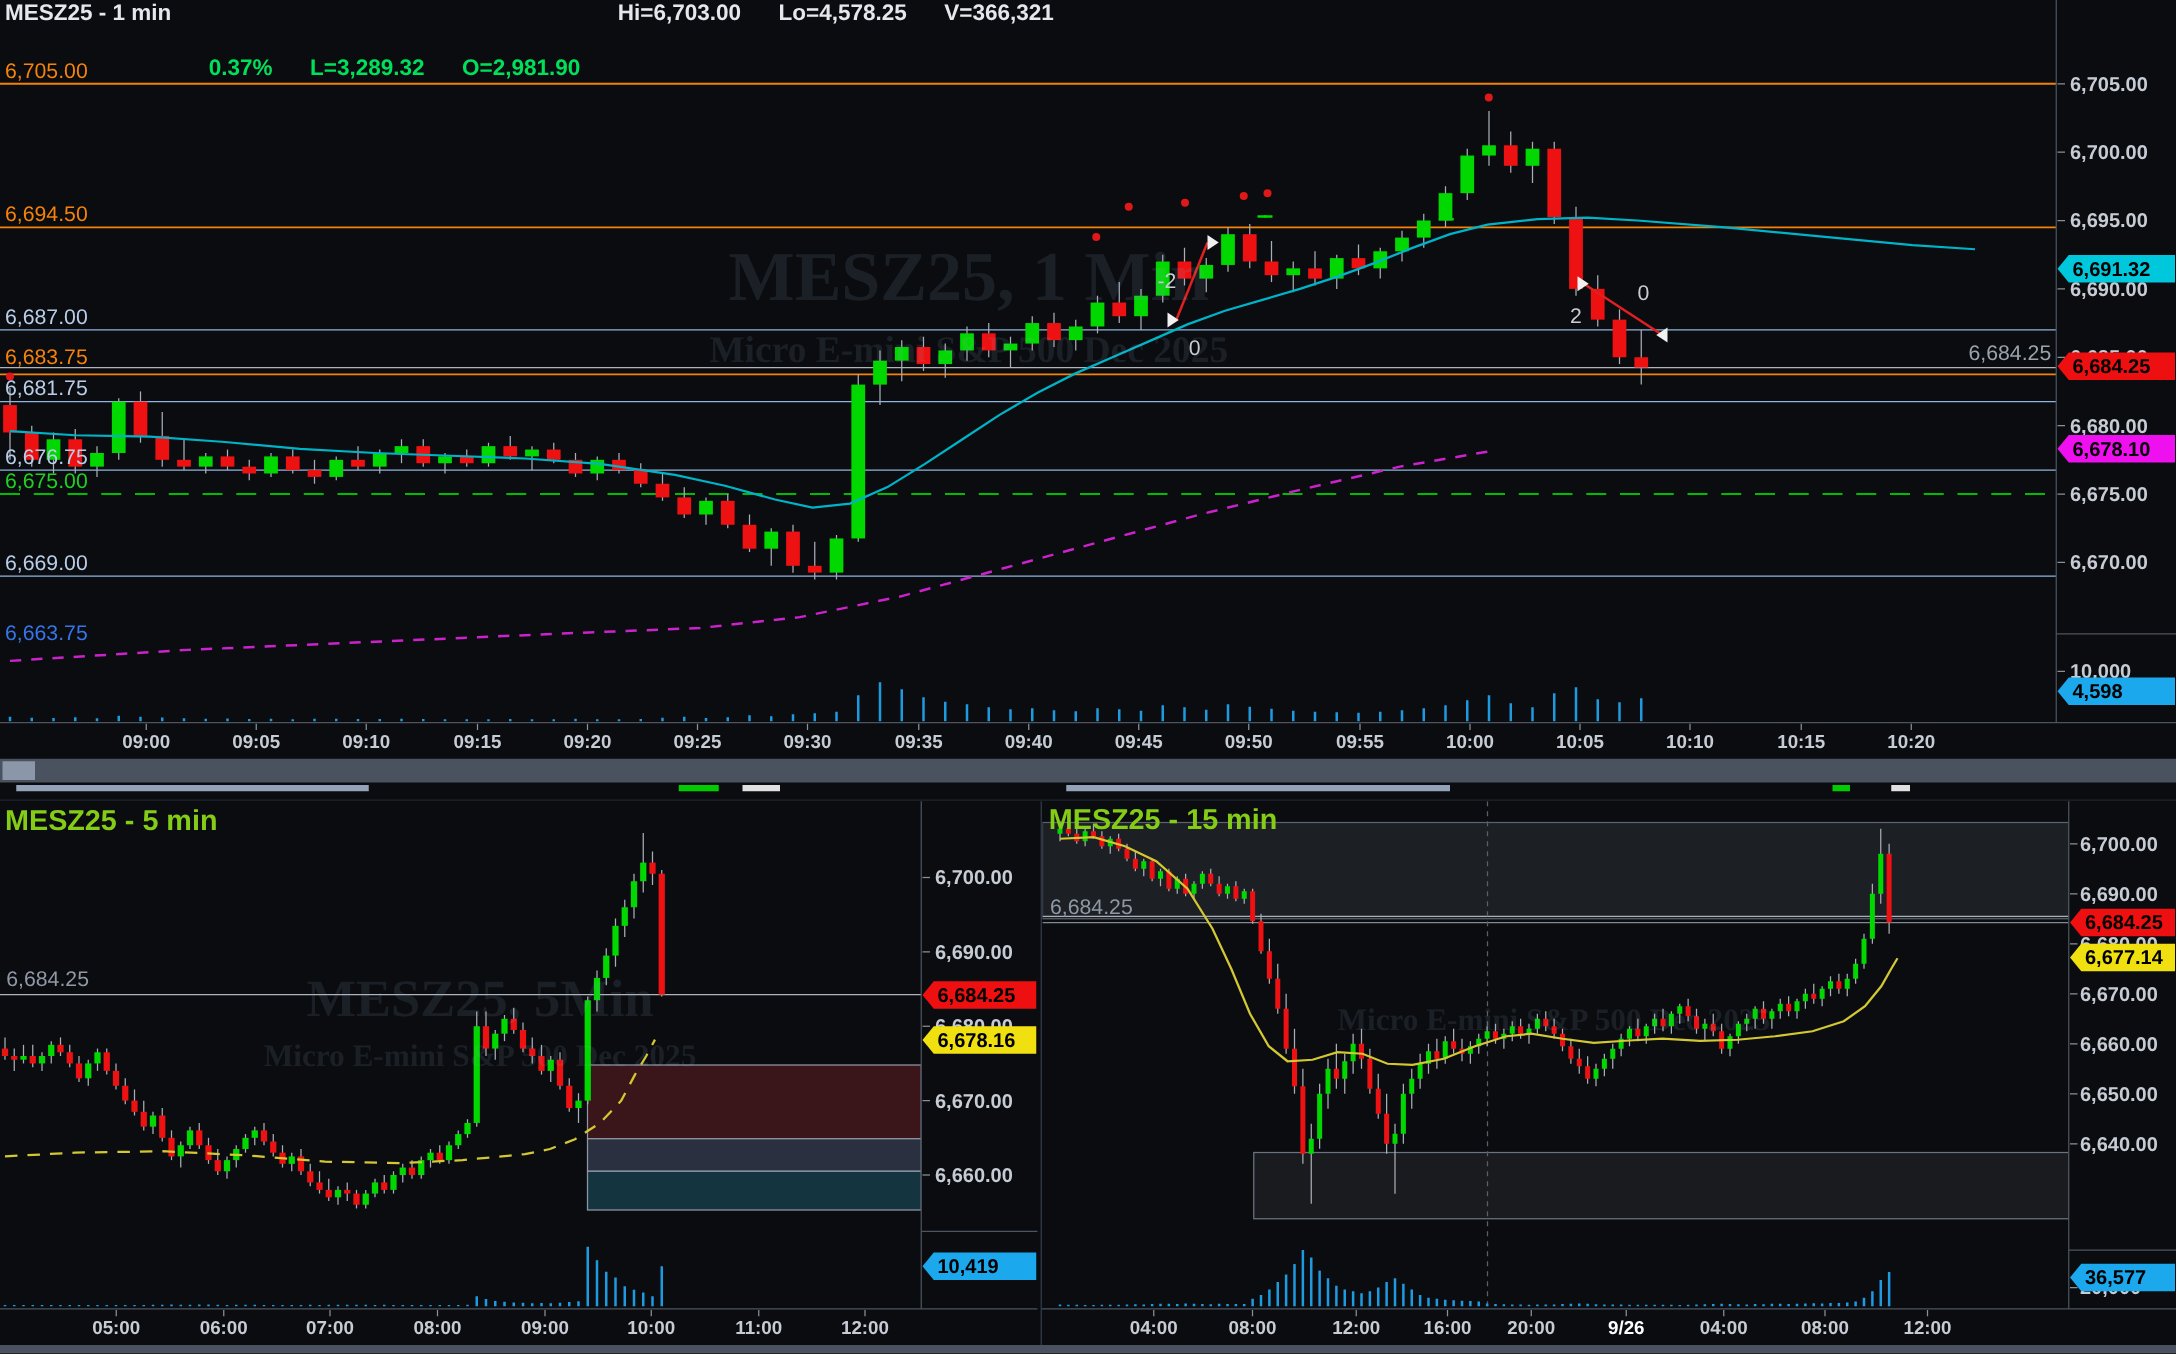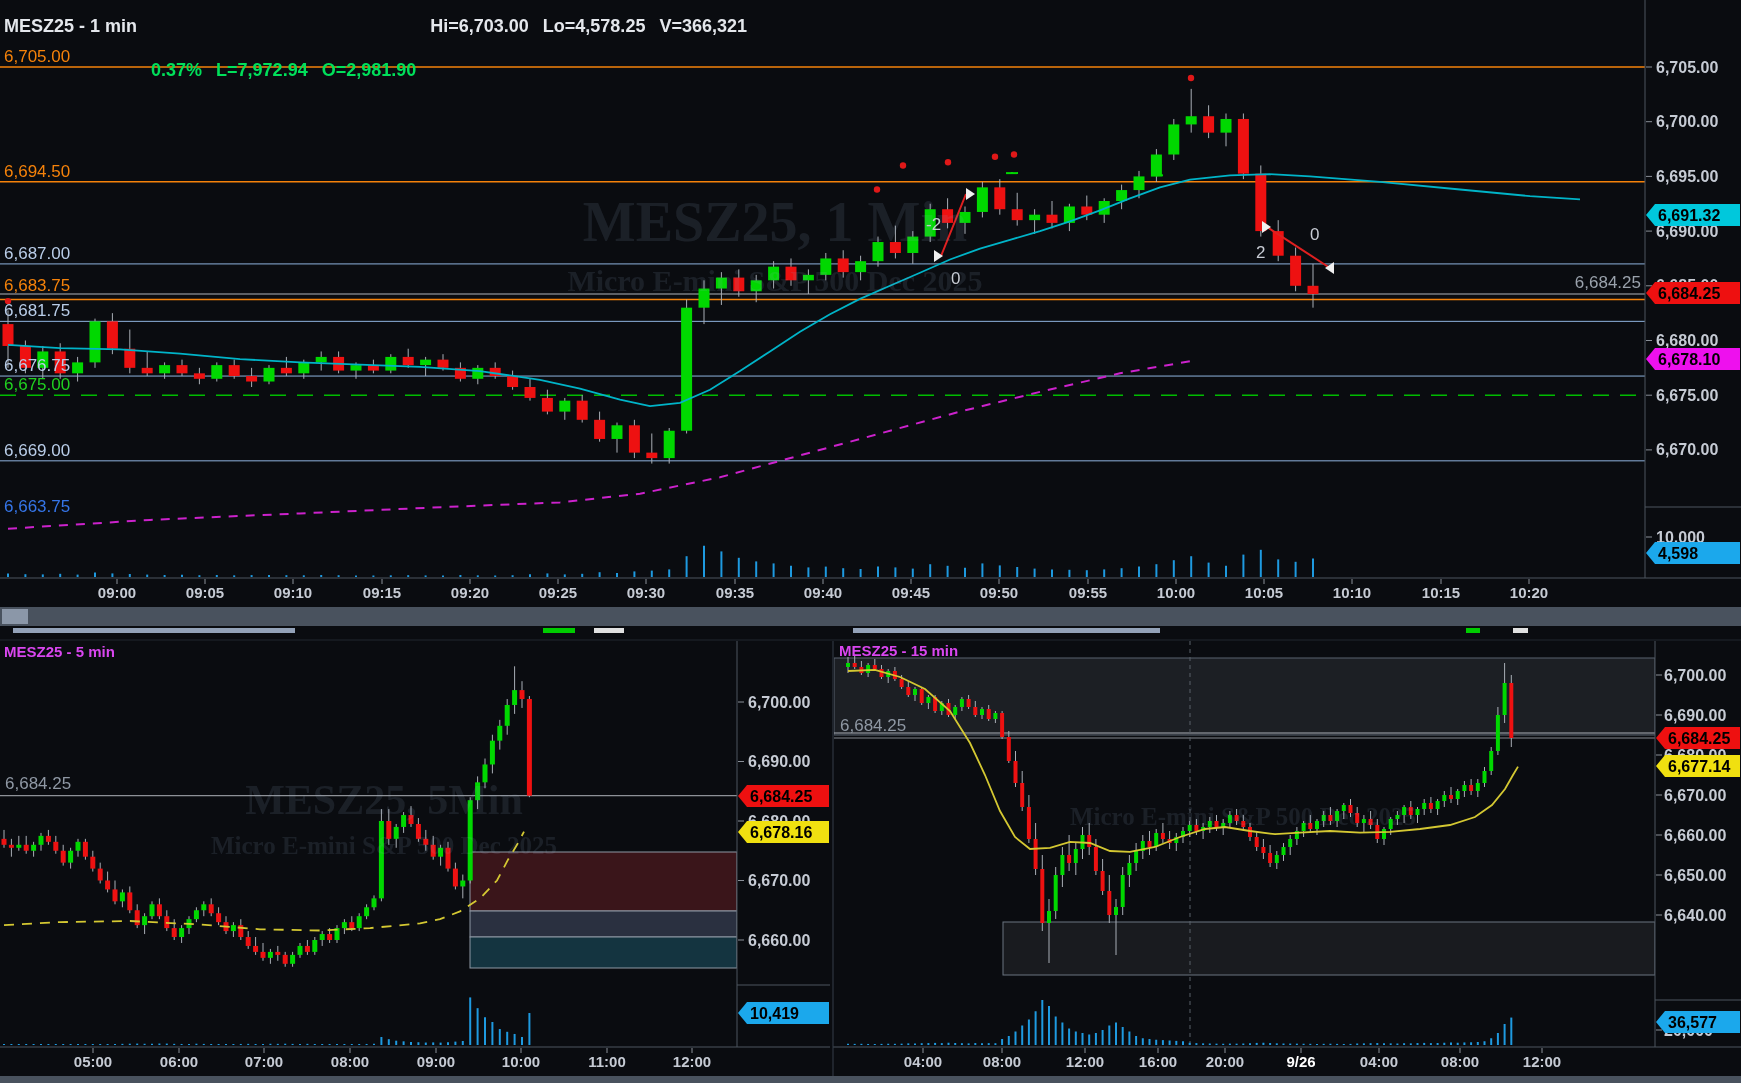--- a/index.html
+++ b/index.html
@@ -1,22 +1,22 @@
 <!DOCTYPE html>
 <html><head>
 <meta charset="utf-8">
 <style>
   html,body{margin:0;padding:0;background:#000;}
   #app{position:relative;width:1741px;height:1083px;background:#0a0c10;overflow:hidden;
        font-family:"Liberation Sans",sans-serif;}
   #chart-svg{position:absolute;left:0;top:0;}
-  .hdr{position:absolute;left:4px;top:16px;display:flex;gap:14px;font-size:18px;font-weight:bold;
+  .hdr{position:absolute;left:4px;top:0;display:flex;gap:30px;font-size:18px;font-weight:bold;
        color:#e4e7ec;white-space:nowrap;z-index:5;}
   .hdr .grn{color:#00e05a;margin-top:44px;}
-  .ptitle{position:absolute;font-size:15px;font-weight:bold;color:#d946ef;z-index:5;white-space:nowrap;}
+  .ptitle{position:absolute;font-size:23px;font-weight:bold;color:#84cc16;z-index:5;white-space:nowrap;}
   .wm{position:absolute;text-align:center;transform:translate(-50%,-50%);color:rgba(148,168,200,0.13);
       font-weight:bold;z-index:1;white-space:nowrap;line-height:1.35;font-family:Liberation Serif, serif;}
   .wm .l2{font-weight:bold;}
   .bar{position:absolute;z-index:4;}
   .thumb{position:absolute;z-index:5;}
 </style>
 </head>
 <body>
 
 <div id="app">
@@ -1006,21 +1006,21 @@
           <text x="1542" y="1067" fill="#c6cbd4" font-size="15" font-family="Liberation Sans, sans-serif" text-anchor="middle" font-weight="bold">12:00</text>
         </g>
         <line x1="833" y1="641" x2="833" y2="1076" stroke="#343c48" stroke-width="1"></line>
       </g>
       <line x1="0" y1="640" x2="1741" y2="640" stroke="#20262e" stroke-width="1"></line>
     </svg>
 
   <div class="hdr">
     <span>MESZ25 - 1 min</span>
     <span class="grn">0.37%</span>
-    <span class="grn">L=7,972.94</span>
+    <span class="grn">L=3,289.32</span>
     <span class="grn">O=2,981.90</span>
     <span>Hi=6,703.00</span>
     <span>Lo=4,578.25</span>
     <span>V=366,321</span>
   </div>
 
   <div class="ptitle" style="left:4px;top:643px;">MESZ25 - 5 min</div>
   <div class="ptitle" style="left:839px;top:642px;">MESZ25 - 15 min</div>
 
   <div class="wm" style="left:775px;top:243px;font-size:56px;">

